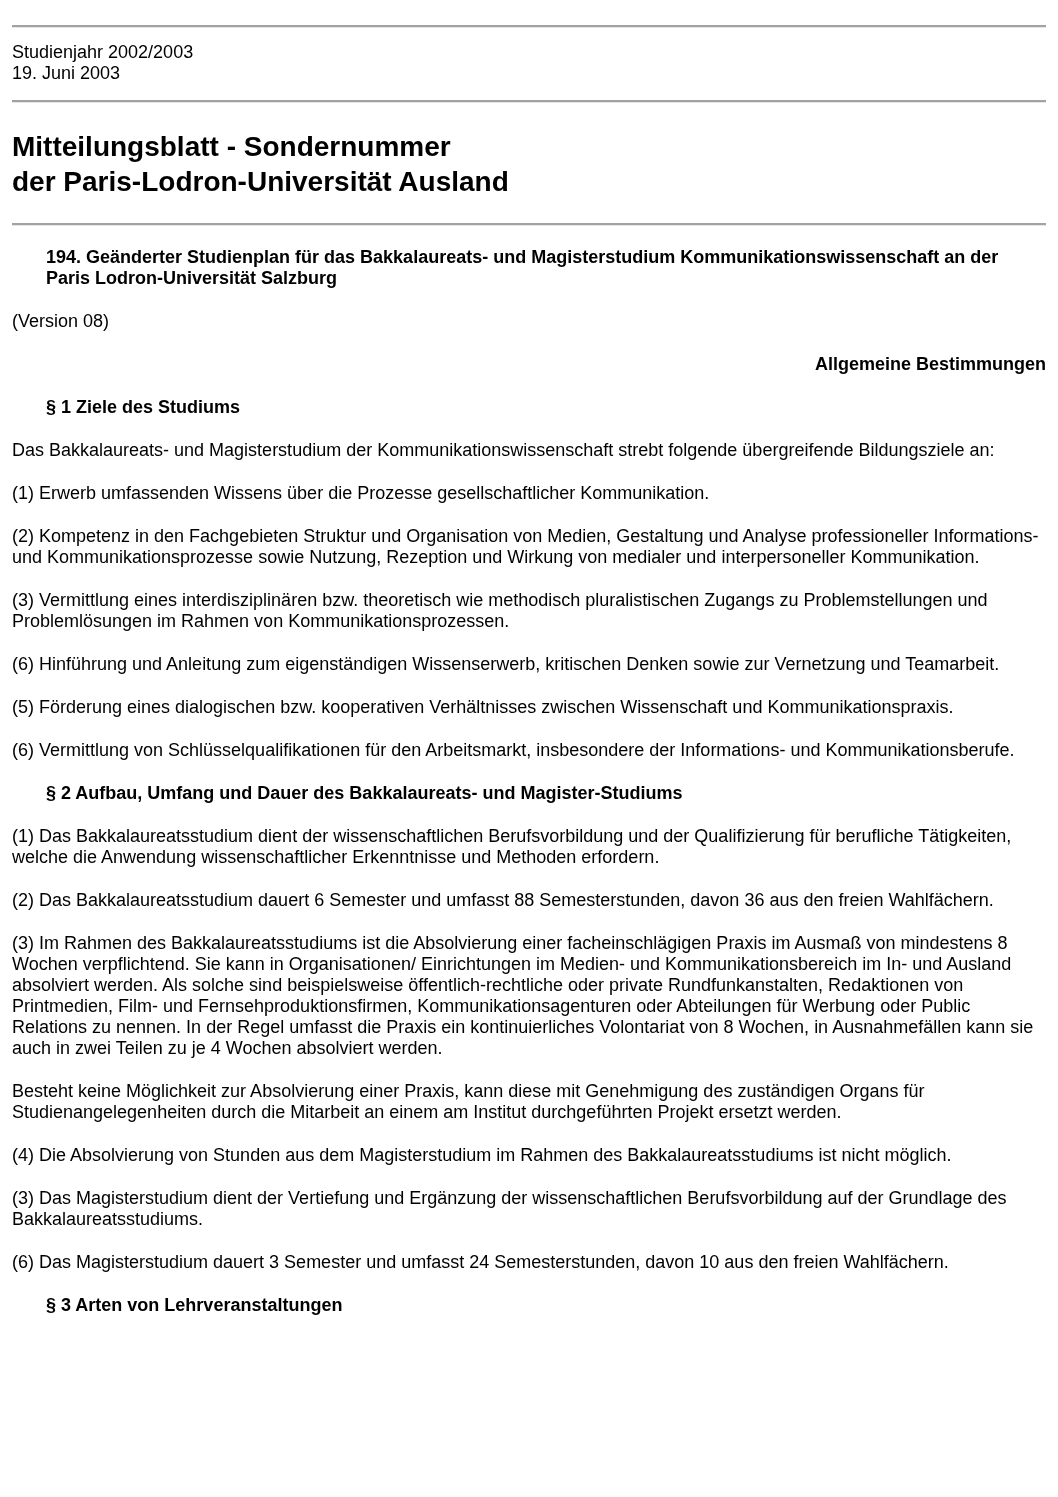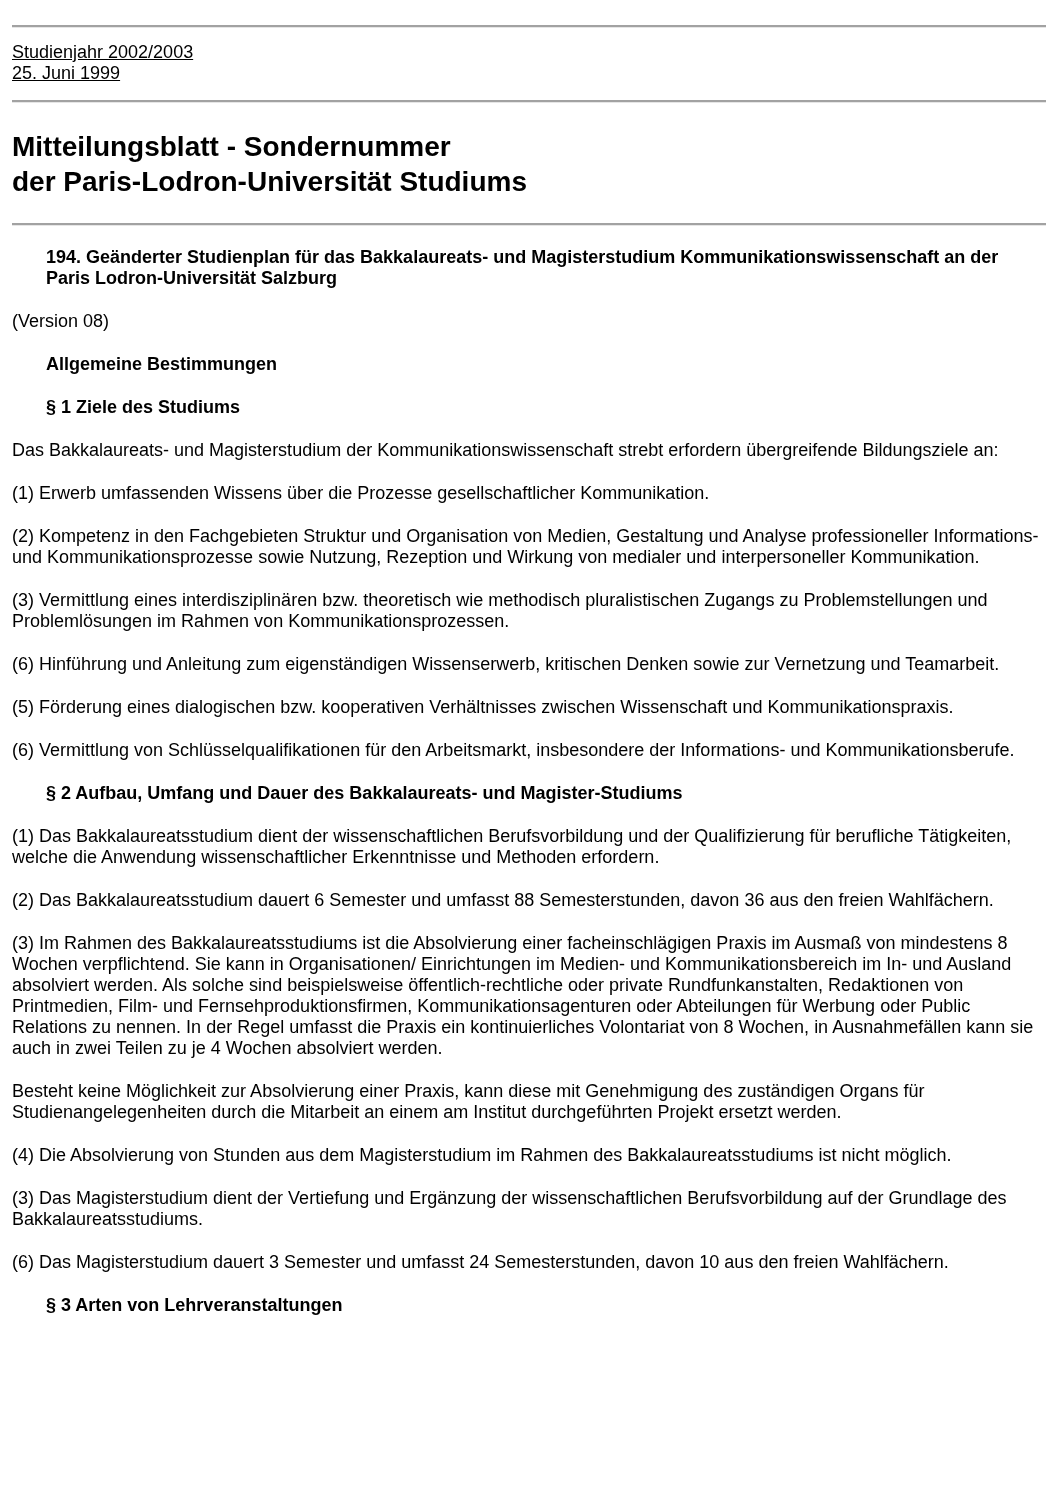--- a/index.html
+++ b/index.html
@@ -12,59 +12,59 @@
     line-height: 21px;
     min-height: 1470px;
   }
   hr.rule {
     border: 0;
     height: 2px;
     background: #a2a2a2;
     box-shadow: 0 1px 0 #e6e6e6;
     margin: 15px 0;
   }
-  .masthead { margin: 14px 0 16px; text-decoration: underline; }
+  .masthead { margin: 14px 0 16px; }
   h1.page-title {
     font-size: 28px;
     line-height: 35px;
     font-weight: bold;
     margin: 27px 0 24px;
   }
   .block { margin: 22px 0; }
   .bold { font-weight: bold; margin-left: 34px; }
-  .centered { text-align: left; }
+  .centered { text-align: right; }
 </style>
 </head>
 <body>
 
 <hr class="rule">
 
 <div class="masthead">
   <div>Studienjahr 2002/2003</div>
-  <div>25. Juni 1999</div>
+  <div>19. Juni 2003</div>
 </div>
 
 <hr class="rule">
 
 <h1 class="page-title">
   <span>Mitteilungsblatt - Sondernummer</span><br>
-  <span>der Paris-Lodron-Universität Studiums</span>
+  <span>der Paris-Lodron-Universität Ausland</span>
 </h1>
 
 <hr class="rule">
 
 <div class="block bold">194. Geänderter Studienplan für das Bakkalaureats- und Magisterstudium Kommunikationswissenschaft an der Paris Lodron-Universität Salzburg</div>
 
 <div class="block">(Version 08)</div>
 
 <div class="block bold centered">Allgemeine Bestimmungen</div>
 
 <div class="block bold">§ 1 Ziele des Studiums</div>
 
-<div class="block">Das Bakkalaureats- und Magisterstudium der Kommunikationswissenschaft strebt erfordern übergreifende Bildungsziele an:</div>
+<div class="block">Das Bakkalaureats- und Magisterstudium der Kommunikationswissenschaft strebt folgende übergreifende Bildungsziele an:</div>
 
 <div class="block">(1) Erwerb umfassenden Wissens über die Prozesse gesellschaftlicher Kommunikation.</div>
 <div class="block">(2) Kompetenz in den Fachgebieten Struktur und Organisation von Medien, Gestaltung und Analyse professioneller Informations- und Kommunikationsprozesse sowie Nutzung, Rezeption und Wirkung von medialer und interpersoneller Kommunikation.</div>
 <div class="block">(3) Vermittlung eines interdisziplinären bzw. theoretisch wie methodisch pluralistischen Zugangs zu Problemstellungen und Problemlösungen im Rahmen von Kommunikationsprozessen.</div>
 <div class="block">(6) Hinführung und Anleitung zum eigenständigen Wissenserwerb, kritischen Denken sowie zur Vernetzung und Teamarbeit.</div>
 <div class="block">(5) Förderung eines dialogischen bzw. kooperativen Verhältnisses zwischen Wissenschaft und Kommunikationspraxis.</div>
 <div class="block">(6) Vermittlung von Schlüsselqualifikationen für den Arbeitsmarkt, insbesondere der Informations- und Kommunikationsberufe.</div>
 
 <div class="block bold">§ 2 Aufbau, Umfang und Dauer des Bakkalaureats- und Magister-Studiums</div>
 

